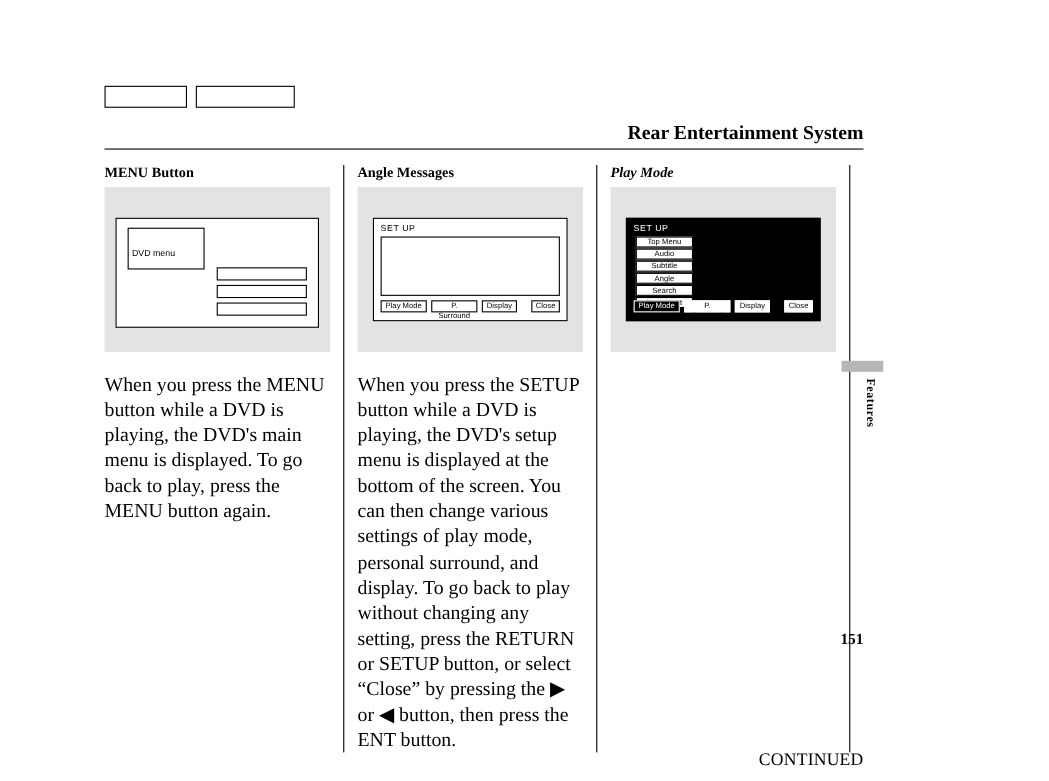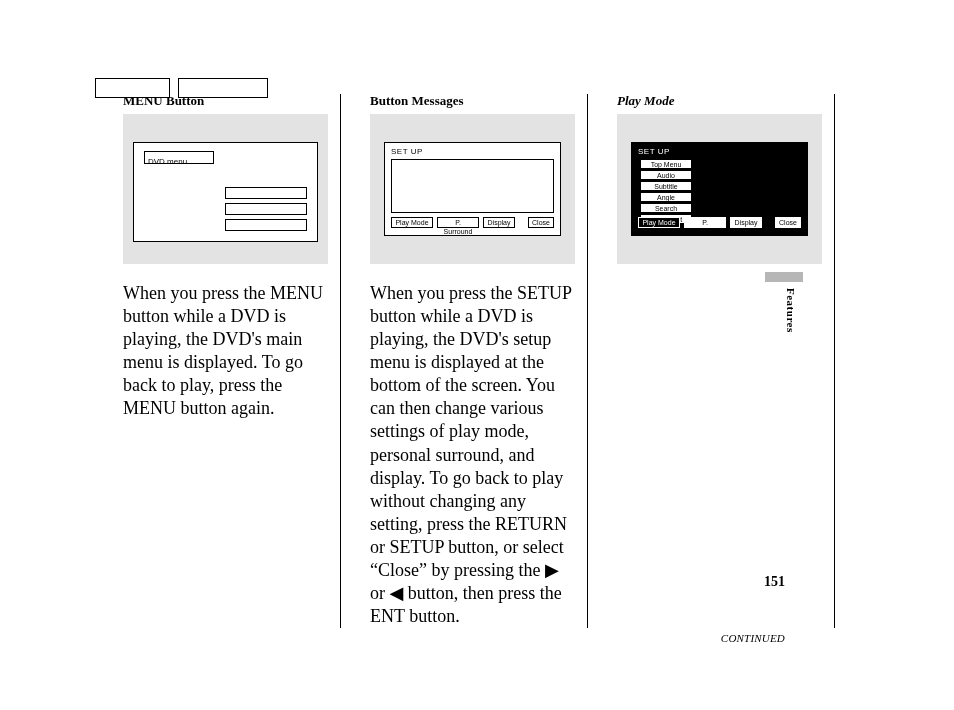--- a/index.html
+++ b/index.html
@@ -42,22 +42,21 @@
   .page-title {
     position: absolute;
     right: 0;
     bottom: 4px;
     font-size: 18px;
     font-weight: bold;
   }
   .columns {
     display: flex;
     margin-top: 14px;
-    gap: 17px;
-    margin-left: 28px;
+    gap: 0;
   }
   .col {
     width: 222px;
     padding-right: 12px;
     border-right: 1px solid #000;
     margin-right: 12px;
     min-height: 360px;
   }
   .col:last-child { border-right: none; margin-right: 0; padding-right: 0; }
   .col-title {
@@ -88,21 +87,21 @@
     border: 1px solid #000;
     background: #fff;
     font-family: Arial, sans-serif;
   }
   .fig1-label {
     position: absolute;
     left: 10px; top: 8px;
     width: 70px; height: 13px;
     border: 1px solid #000;
     font-size: 8px;
-    padding: 5px 3px;
+    padding: 18px 3px;
     line-height: 10px;
   }
   .fig1-slot {
     position: absolute;
     right: 10px;
     width: 82px; height: 12px;
     border: 1px solid #000;
   }
   .fig1-slot.a { top: 44px; }
   .fig1-slot.b { top: 60px; }
@@ -218,22 +217,21 @@
     font-weight: bold;
     writing-mode: vertical-rl;
     text-orientation: mixed;
     letter-spacing: .5px;
   }
 
   .continued {
     position: absolute;
     right: 0;
     bottom: -16px;
-    font-size: 11px;
-    font-style: italic;
+    font-size: 16px;
     letter-spacing: .2px;
   }
   .page-num {
     position: absolute;
     right: 0;
     top: 494px;
     font-size: 14px;
     font-weight: bold;
     text-align: right;
   }
@@ -241,38 +239,41 @@
 </style>
 </head>
 <body>
 
 <div class="page">
   <div class="tabs">
     <div class="tab"></div>
     <div class="tab tab2"></div>
   </div>
 
+  <div class="header">
+    <div class="page-title">Rear Entertainment System</div>
+  </div>
 
   <div class="columns col-wrap">
 
     <div class="col">
       <div class="col-title">MENU Button</div>
       <div class="figure">
         <div class="fig1-inner">
           <div class="fig1-label">DVD  menu</div>
           <div class="fig1-slot a"></div>
           <div class="fig1-slot b"></div>
           <div class="fig1-slot c"></div>
         </div>
       </div>
       <div class="body-text">When you press the MENU button while a DVD is playing, the DVD's main menu is displayed. To go back to play, press the MENU button again.</div>
     </div>
 
     <div class="col">
-      <div class="col-title">Button Messages</div>
+      <div class="col-title">Angle Messages</div>
       <div class="figure">
         <div class="fig2-inner">
           <div class="fig2-title">SET UP</div>
           <div class="fig2-area"></div>
           <div class="fig2-row">
             <div class="fig2-btn pm">Play Mode</div>
             <div class="fig2-btn ps">P. Surround</div>
             <div class="fig2-btn dp">Display</div>
             <div class="fig2-btn cl">Close</div>
           </div>

